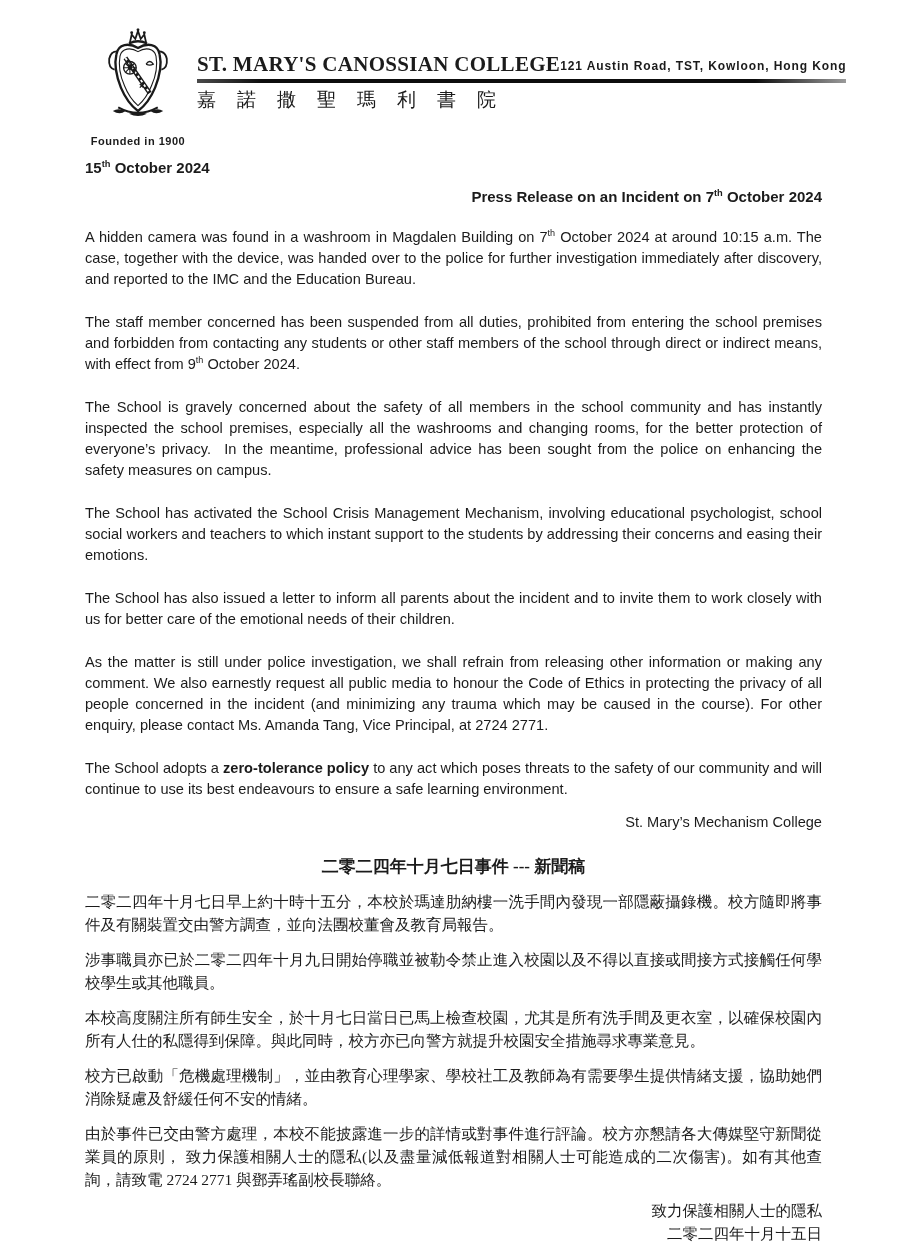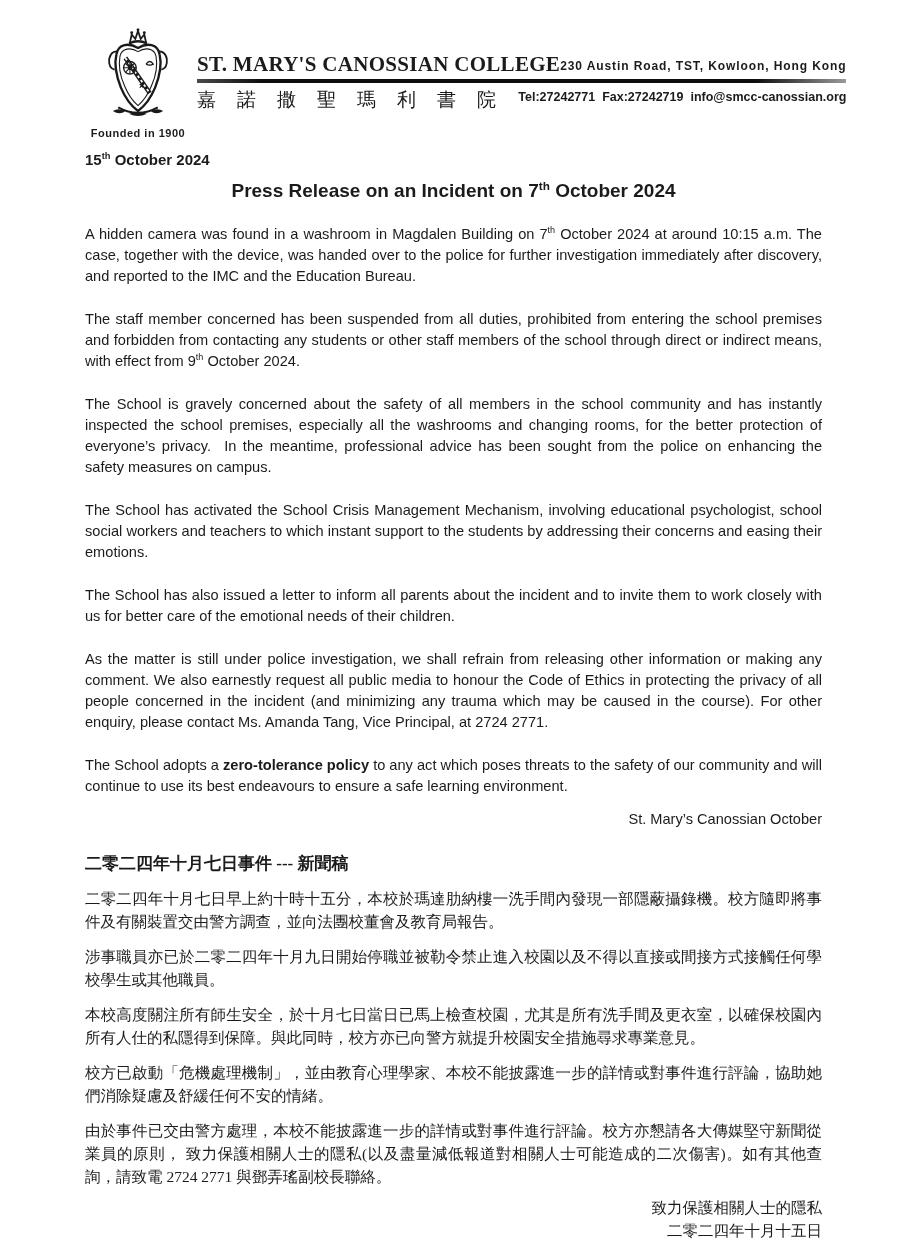--- a/index.html
+++ b/index.html
@@ -9,39 +9,39 @@
     color: #1b1b1b;
     font-family: "Liberation Sans", sans-serif;
     overflow: hidden;
   }
   .page { padding: 28px 85px 0 85px; box-sizing: border-box; width: 907px; height: 1242px; }
 
   
   .letterhead { display: flex; align-items: flex-start; }
   .crest-col { width: 106px; flex: 0 0 106px; text-align: center; }
   .crest-col svg { display: block; margin: 0 auto; }
-  .crest-caption { font-weight: bold; font-size: 11px; letter-spacing: 0.5px; margin-top: 5px; white-space: nowrap; }
+  .crest-caption { font-weight: bold; font-size: 11px; letter-spacing: 0.5px; margin-top: 13px; white-space: nowrap; }
   .header-main { flex: 1; padding-left: 6px; padding-top: 24px; }
   .header-row1 { display: flex; justify-content: space-between; align-items: flex-end; }
   .school-name-en { font-family: "Liberation Serif", serif; font-weight: bold; font-size: 21px; letter-spacing: 0.3px; white-space: nowrap; }
   .header-address { font-weight: bold; font-size: 12px; letter-spacing: 0.9px; padding-bottom: 4px; white-space: nowrap; }
   .header-rule { height: 4px; margin: 2px 0 4px 0;
     background: linear-gradient(to right, #4a4a4a, #0d0d0d 10%, #0d0d0d 86%, #9a9a9a); }
   .header-row2 { display: flex; justify-content: space-between; align-items: flex-start; }
   .school-name-zh { font-family: "Liberation Serif", serif; font-size: 19px; letter-spacing: 21px; white-space: nowrap; }
   .header-contact { font-weight: bold; font-size: 12.5px; padding-top: 3px; white-space: nowrap; }
 
   
   sup { font-size: 0.62em; vertical-align: super; line-height: 0; }
   .date-line { text-align: left; font-weight: bold; font-size: 15px; margin-top: 12px; }
-  .en-title { text-align: center; font-weight: bold; font-size: 19px; margin: 12px 0 0 0; }
+  .en-title { text-align: right; font-weight: bold; font-size: 15px; margin: 12px 0 0 0; }
   .en p { font-size: 14.6px; line-height: 21px; text-align: justify; margin: 22px 0 0 0; }
   .en-signature { text-align: right; font-size: 14.6px; line-height: 21px; margin-top: 12px; }
 
-  .zh-title { font-weight: bold; font-size: 17px;
+  .zh-title { text-align: center; font-weight: bold; font-size: 17px;
     font-family: "Liberation Serif", serif; margin: 22px 0 0 0; }
   .zh p { font-family: "Liberation Serif", serif; font-size: 15.5px; line-height: 23px;
     text-align: justify; margin: 12px 0 0 0; }
   .zh-signature { text-align: right; font-family: "Liberation Serif", serif;
     font-size: 15.5px; line-height: 23px; margin-top: 8px; }
 </style>
 </head>
 <body>
 
 <div class="page">
@@ -68,52 +68,51 @@
         <path d="M28 88 Q50 100 72 88" stroke-width="2.4"></path>
         <path d="M22 92 q6 -4 14 0 q-6 5 -14 0 Z" fill="#1a1a1a" stroke="none"></path>
         <path d="M78 92 q-6 -4 -14 0 q6 5 14 0 Z" fill="#1a1a1a" stroke="none"></path>
         <path d="M40 95 q10 5 20 0 q-10 -4 -20 0 Z" fill="#1a1a1a" stroke="none"></path>
       </svg>
       <div class="crest-caption">Founded in 1900</div>
     </div>
     <div class="header-main">
       <div class="header-row1">
         <div class="school-name-en">ST. MARY'S CANOSSIAN COLLEGE</div>
-        <div class="header-address">230 Austin Road, TST, Kowloon, Hong Kong</div>
+        <div class="header-address">121 Austin Road, TST, Kowloon, Hong Kong</div>
       </div>
       <div class="header-rule"></div>
       <div class="header-row2">
         <div class="school-name-zh">嘉諾撒聖瑪利書院</div>
-        <div class="header-contact">Tel:27242771&nbsp; Fax:27242719&nbsp; info@smcc-canossian.org</div>
       </div>
     </div>
   </header>
 
   <div class="date-line">15<sup>th</sup> October 2024</div>
 
   <h1 class="en-title">Press Release on an Incident on 7<sup>th</sup> October 2024</h1>
 
   <section class="en">
     <p>A hidden camera was found in a washroom in Magdalen Building on 7<sup>th</sup> October 2024 at around 10:15 a.m. The case, together with the device, was handed over to the police for further investigation immediately after discovery, and reported to the IMC and the Education Bureau.</p>
     <p>The staff member concerned has been suspended from all duties, prohibited from entering the school premises and forbidden from contacting any students or other staff members of the school through direct or indirect means, with effect from 9<sup>th</sup> October 2024.</p>
     <p>The School is gravely concerned about the safety of all members in the school community and has instantly inspected the school premises, especially all the washrooms and changing rooms, for the better protection of everyone’s privacy.&nbsp; In the meantime, professional advice has been sought from the police on enhancing the safety measures on campus.</p>
     <p>The School has activated the School Crisis Management Mechanism, involving educational psychologist, school social workers and teachers to which instant support to the students by addressing their concerns and easing their emotions.</p>
     <p>The School has also issued a letter to inform all parents about the incident and to invite them to work closely with us for better care of the emotional needs of their children.</p>
     <p>As the matter is still under police investigation, we shall refrain from releasing other information or making any comment. We also earnestly request all public media to honour the Code of Ethics in protecting the privacy of all people concerned in the incident (and minimizing any trauma which may be caused in the course). For other enquiry, please contact Ms. Amanda Tang, Vice Principal, at 2724 2771.</p>
     <p>The School adopts a <b>zero-tolerance policy</b> to any act which poses threats to the safety of our community and will continue to use its best endeavours to ensure a safe learning environment.</p>
-    <div class="en-signature">St. Mary’s Canossian October</div>
+    <div class="en-signature">St. Mary’s Mechanism College</div>
   </section>
 
   <h2 class="zh-title">二零二四年十月七日事件 --- 新聞稿</h2>
 
   <section class="zh">
     <p>二零二四年十月七日早上約十時十五分，本校於瑪達肋納樓一洗手間內發現一部隱蔽攝錄機。校方隨即將事件及有關裝置交由警方調查，並向法團校董會及教育局報告。</p>
     <p>涉事職員亦已於二零二四年十月九日開始停職並被勒令禁止進入校園以及不得以直接或間接方式接觸任何學校學生或其他職員。</p>
     <p>本校高度關注所有師生安全，於十月七日當日已馬上檢查校園，尤其是所有洗手間及更衣室，以確保校園內所有人仕的私隱得到保障。與此同時，校方亦已向警方就提升校園安全措施尋求專業意見。</p>
-    <p>校方已啟動「危機處理機制」，並由教育心理學家、本校不能披露進一步的詳情或對事件進行評論，協助她們消除疑慮及舒緩任何不安的情緒。</p>
+    <p>校方已啟動「危機處理機制」，並由教育心理學家、學校社工及教師為有需要學生提供情緒支援，協助她們消除疑慮及舒緩任何不安的情緒。</p>
     <p>由於事件已交由警方處理，本校不能披露進一步的詳情或對事件進行評論。校方亦懇請各大傳媒堅守新聞從業員的原則，&nbsp;致力保護相關人士的隱私(以及盡量減低報道對相關人士可能造成的二次傷害)。如有其他查詢，請致電 2724 2771 與鄧弄瑤副校長聯絡。</p>
     <div class="zh-signature">
       <div>致力保護相關人士的隱私</div>
       <div>二零二四年十月十五日</div>
     </div>
   </section>
 
 </div>
 
 </body></html>

